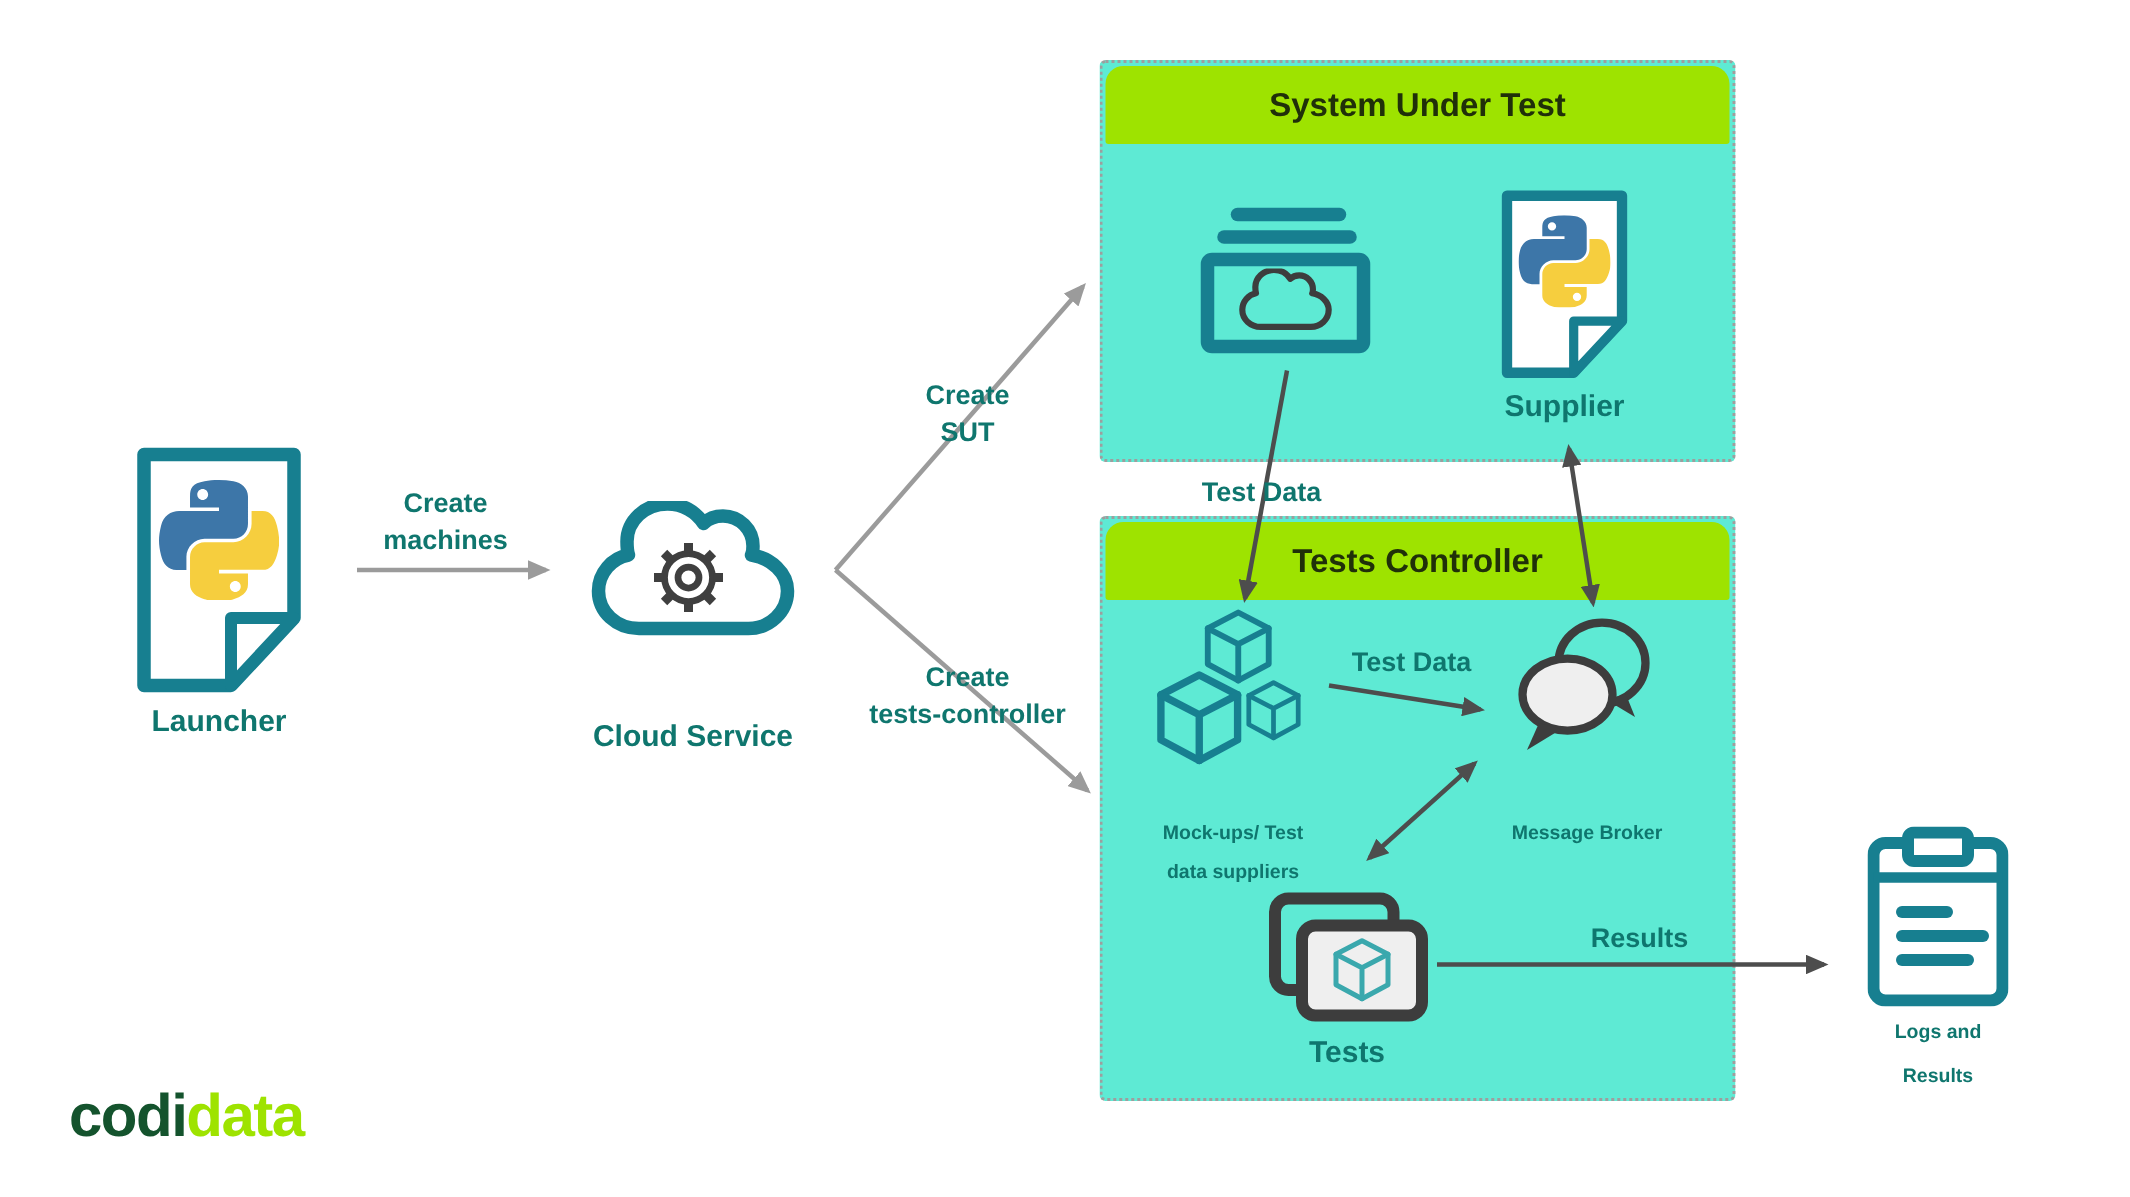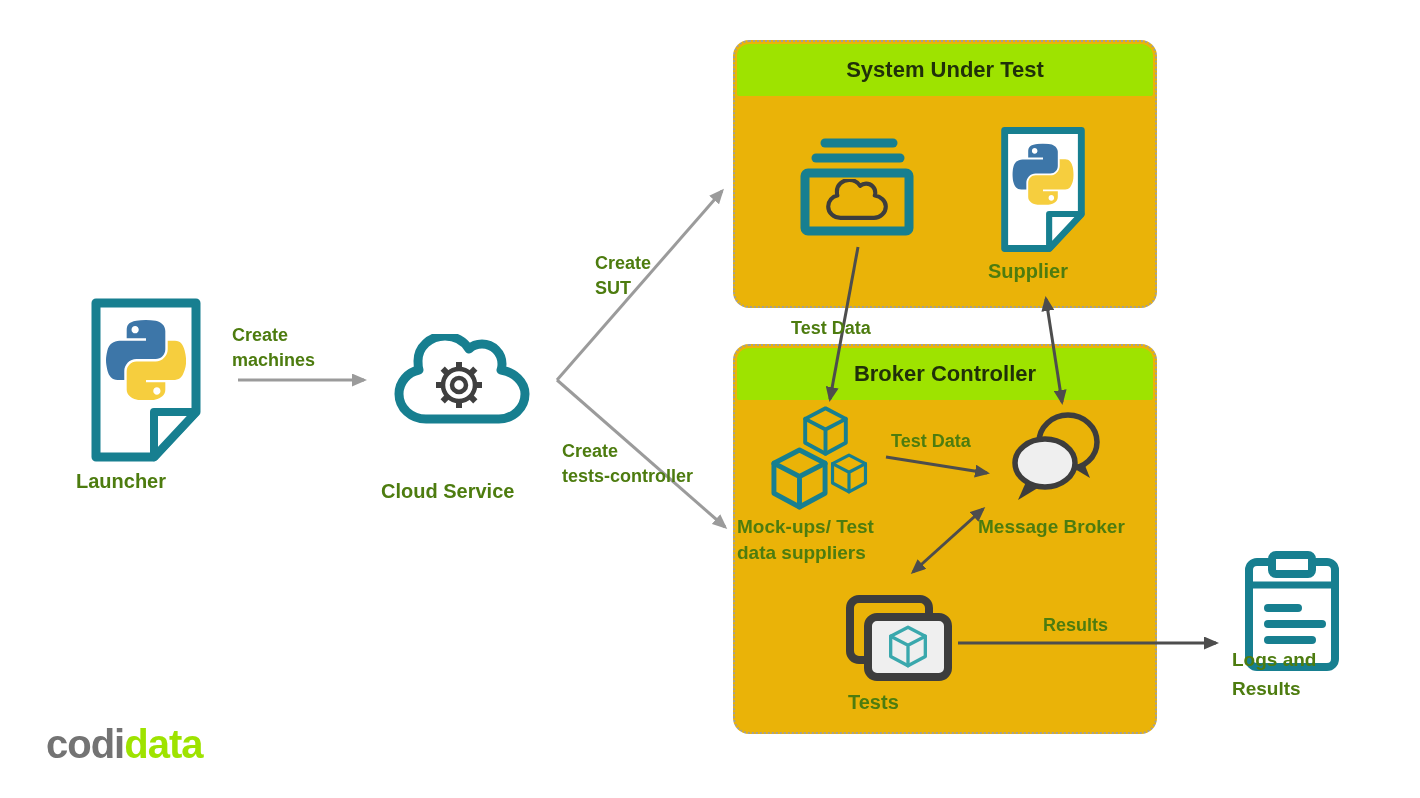--- a/index.html
+++ b/index.html
@@ -1,40 +1,40 @@
 <!DOCTYPE html>
 <html><head>
 <meta charset="utf-8">
 <style>
   * { margin:0; padding:0; box-sizing:border-box; }
   body { background:#ffffff; font-family:"Liberation Sans", sans-serif; }
   #canvas { position:relative; width:1420px; height:798px; background:#ffffff; overflow:hidden; }
 
-  .group { position:absolute; background:#eab308; border:2px dotted #9e9e9e; border-radius:16px; }
+  .group { position:absolute; background:#5eead4; border:2px dotted #9e9e9e; border-radius:4px; }
   .group-header { position:absolute; left:2px; right:2px; top:2px; height:52px;
                   background:#9ee300; border-radius:12px 12px 2px 2px;
                   display:flex; align-items:center; justify-content:center; }
   .group-title { font-size:22px; font-weight:700; color:#203009; }
 
   .icon { position:absolute; }
   .icon svg { display:block; width:100%; height:100%; }
 
-  .lbl { position:absolute; text-align:left; font-weight:700; color:#4d7c0f; }
+  .lbl { position:absolute; text-align:center; font-weight:700; color:#0f766e; }
   .node-lbl { font-size:20px; }
   .edge-lbl { font-size:18px; line-height:25px; }
-  .inner-lbl { font-size:19px; line-height:26px; }
+  .inner-lbl { font-size:13px; line-height:26px;margin-top:28px; }
 
   #arrows { position:absolute; left:0; top:0; z-index:3; pointer-events:none; }
   .group { z-index:1; }
   .icon { z-index:2; }
   .lbl { z-index:4; }
 
   #logo { position:absolute; left:46px; top:722px; font-size:40px; font-weight:700;
           letter-spacing:-1px; z-index:4; }
-  #logo .dark { color:#737373; }
+  #logo .dark { color:#14532d; }
   #logo .lime { color:#9ee300; }
 </style>
 </head>
 <body>
 
 <div id="canvas">
 
   <svg width="0" height="0" style="position:absolute" aria-hidden="true">
     <defs>
       <symbol id="py" viewBox="0 0 111 111">
@@ -59,21 +59,21 @@
   </svg>
 
   <div class="group" style="left:733px;top:40px;width:424px;height:268px">
     <div class="group-header">
       <span class="group-title">System Under Test</span>
     </div>
   </div>
 
   <div class="group" style="left:733px;top:344px;width:424px;height:390px">
     <div class="group-header">
-      <span class="group-title">Broker Controller</span>
+      <span class="group-title">Tests Controller</span>
     </div>
   </div>
 
   <svg id="arrows" width="1420" height="798" viewBox="0 0 1420 798">
     <defs>
       <marker id="ah-l" markerUnits="userSpaceOnUse" markerWidth="15" markerHeight="13" refX="12" refY="6.5" orient="auto-start-reverse">
         <path d="M0 0 L15 6.5 L0 13 Z" fill="#9b9b9b"></path>
       </marker>
       <marker id="ah-d" markerUnits="userSpaceOnUse" markerWidth="15" markerHeight="13" refX="12" refY="6.5" orient="auto-start-reverse">
         <path d="M0 0 L15 6.5 L0 13 Z" fill="#4d4d4d"></path>

